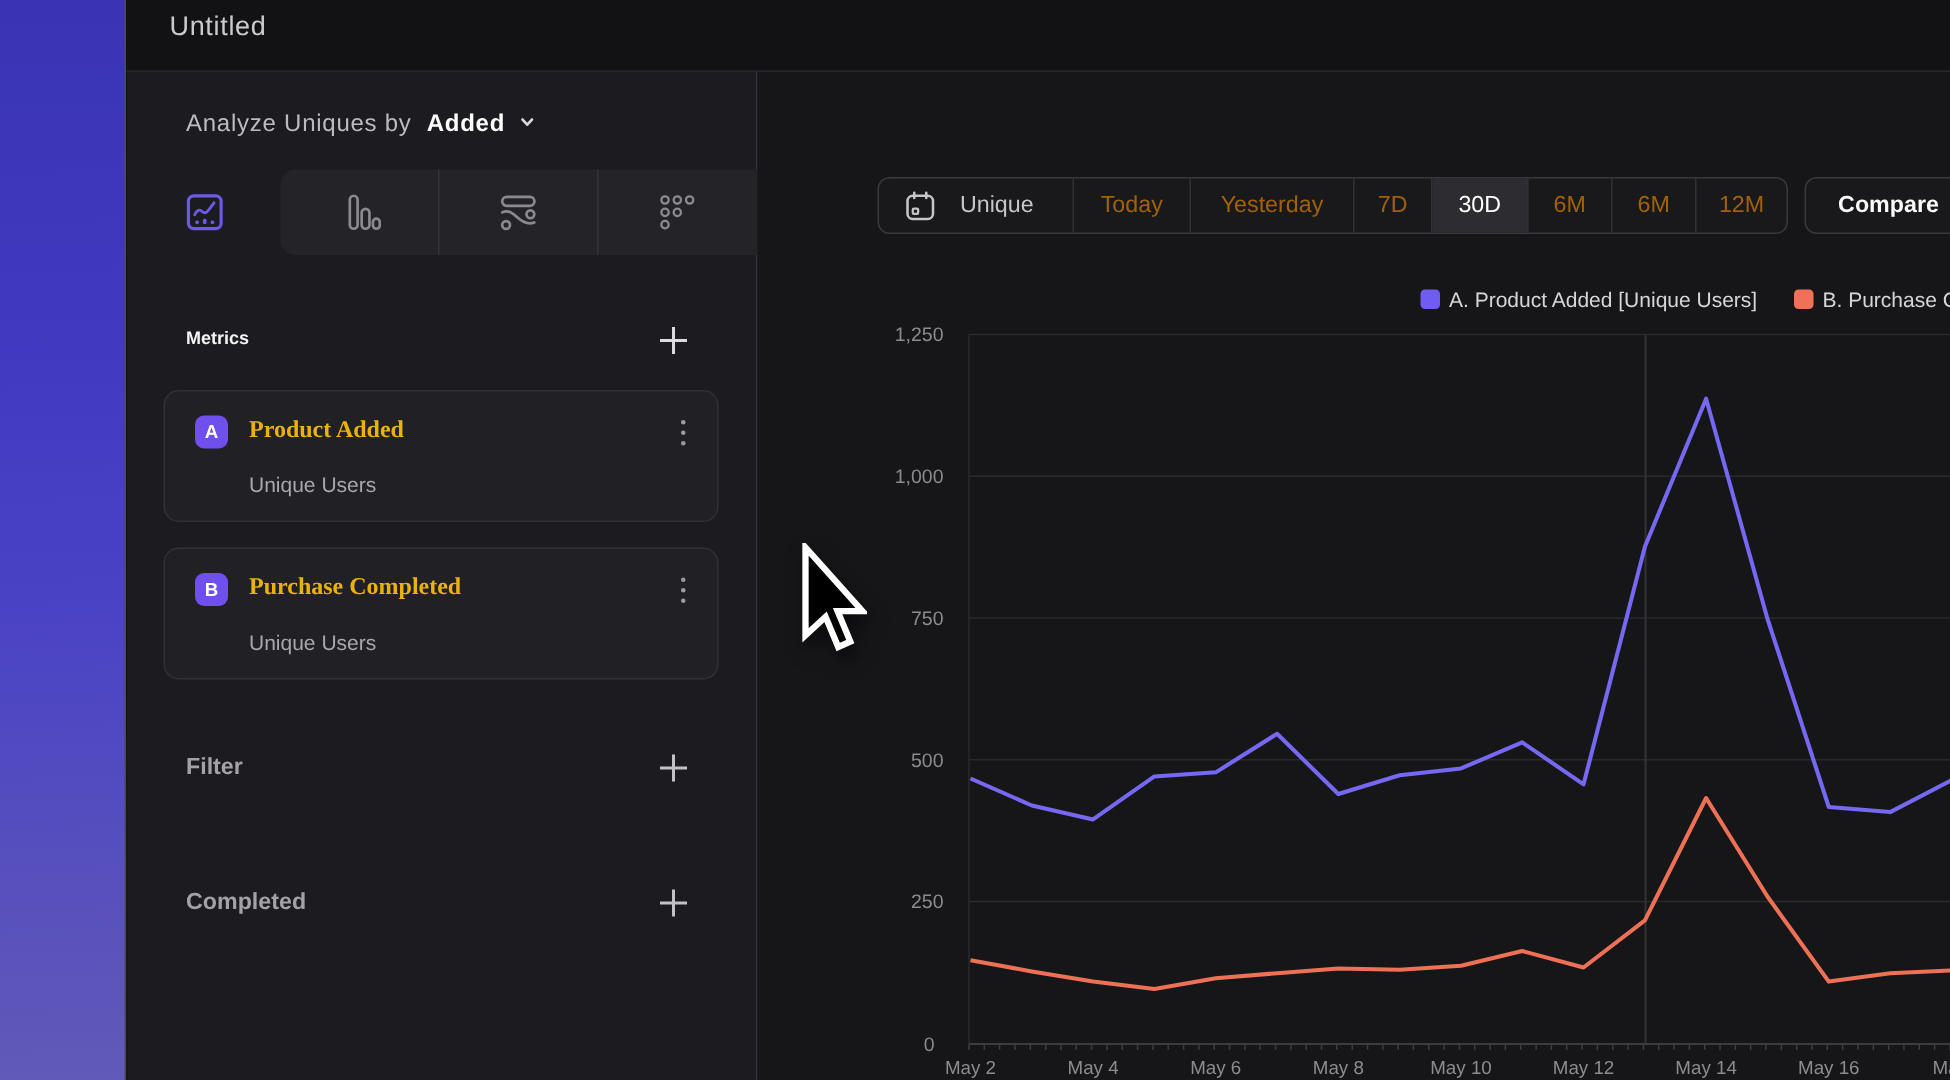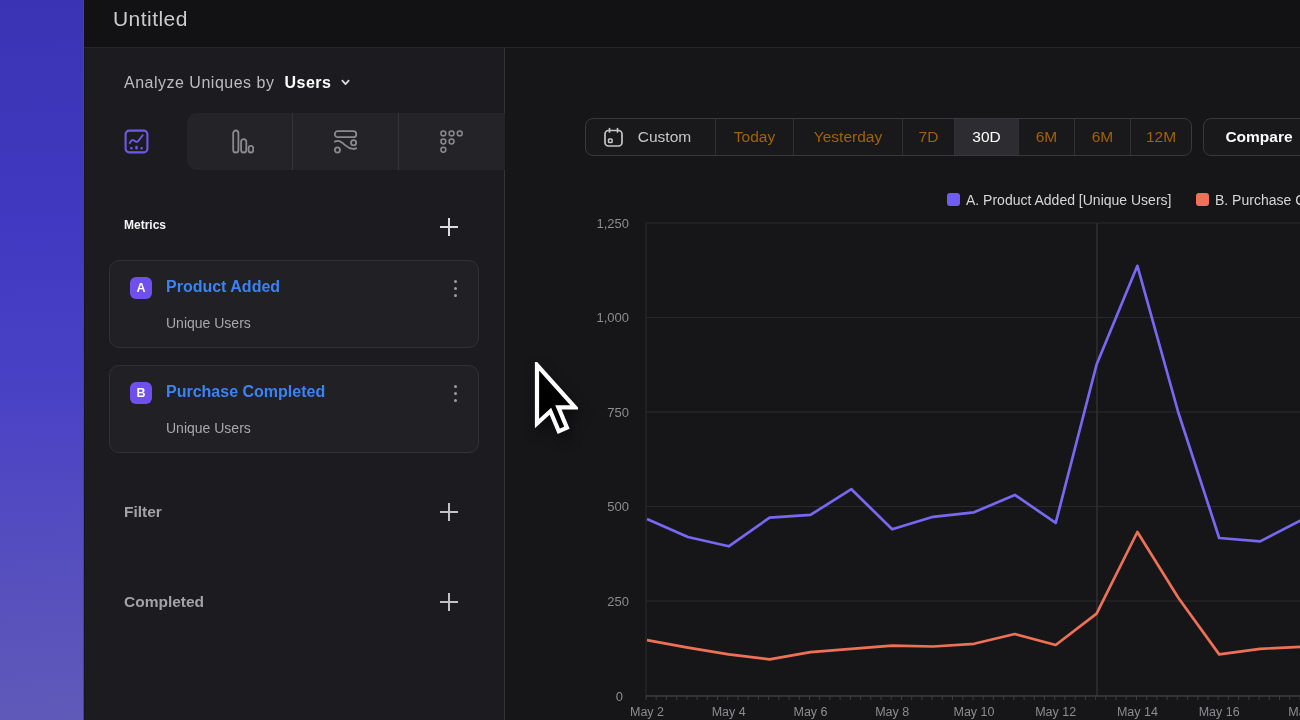--- a/index.html
+++ b/index.html
@@ -11,21 +11,21 @@
   
   #strip { left:0; top:0; width:84px; height:720px;
     background:linear-gradient(178deg,#3a34b4 0%, #4139c1 32%, #4a42c5 55%, #5952bc 85%, #605ab9 100%); }
   #stripedge { left:83px; top:0; width:1px; height:720px; background:#4c4c55; }
 
   
   #app { left:84px; top:0; width:1216px; height:720px; background:#17171a; }
 
   
   #topbar { left:84px; top:0; width:1216px; height:48px; background:#121215; border-bottom:1px solid #26262a; }
-  #topbar .title { position:absolute; left:29px; top:7px; font-size:21px; color:#cbcbce; letter-spacing:.45px; }
+  #topbar .title { position:absolute; left:29px; top:7px; font-size:18px; color:#cbcbce; letter-spacing:.45px; }
 
   
   #panel { left:85px; top:48px; width:420px; height:672px; background:#1c1c20; border-right:1px solid #333338; }
   .hdr { position:absolute; left:39px; top:26px; font-size:16px; color:#bcbcc0; letter-spacing:.5px; }
   .hdr b { color:#fdfdfe; font-weight:700; margin-left:10px; }
   .chev { display:inline-block; margin-left:10px; width:9px; height:9px; position:relative; top:-1px; }
 
   
   #tabgroup { position:absolute; left:102px; top:65px; width:318px; height:57px; background:#242428; border-radius:10px 0 0 10px; }
   .tabsep { position:absolute; top:0; width:1px; height:57px; background:#343438; }
@@ -37,21 +37,21 @@
   .plus { position:absolute; left:355px; width:18px; height:18px; }
   .plus:before, .plus:after { content:""; position:absolute; background:#dcdcdf; }
   .plus:before { left:8px; top:0; width:1.6px; height:18px; }
   .plus:after { left:0; top:8px; width:18px; height:1.6px; }
   .plusgray:before, .plusgray:after { background:#c2c2c6; }
 
   .card { position:absolute; left:24px; width:370px; height:88px; background:#202025;
     border:1px solid #303036; border-radius:10px; }
   .badge { position:absolute; left:20px; top:16px; width:22px; height:22px; border-radius:6px;
     background:#6f50ef; color:#fff; font-size:12.5px; font-weight:700; text-align:center; line-height:22px; }
-  .cardtitle { position:absolute; left:56px; top:17px; font-size:16px; font-weight:700; color:#3b82f6; }
+  .cardtitle { position:absolute; left:56px; top:17px; font-size:16px; font-weight:700; color:#eab308;font-family:Liberation Serif, serif; }
   .cardsub { position:absolute; left:56px; top:54px; font-size:14px; color:#a7a7ac; }
   .kebab { position:absolute; right:21px; top:19px; width:3px; height:17px; }
   .kebab i { position:absolute; left:0; width:3px; height:3px; border-radius:50%; background:#9b9ba0; }
 
   
   #chartzone { left:505px; top:48px; width:795px; height:672px; background:#161619; }
 
   
   #seg { position:absolute; left:80px; top:70px; height:38px; display:flex;
     border:1px solid #38383e; border-radius:8px; background:#19191c; }
@@ -65,21 +65,21 @@
   #cursor { left:534px; top:362px; width:44px; height:74px; filter:drop-shadow(3px 7px 6px rgba(0,0,0,0.5)); }
 </style>
 </head>
 <body>
 <div id="stage">
   <div class="abs" id="app"></div>
   <div class="abs" id="topbar">
       <div class="title">Untitled</div>
     </div>
   <div class="abs" id="panel">
-    <div class="hdr">Analyze Uniques by<b>Users</b><svg class="chev" viewBox="0 0 10 10">
+    <div class="hdr">Analyze Uniques by<b>Added</b><svg class="chev" viewBox="0 0 10 10">
           <path d="M1.5 3 L5 6.8 L8.5 3" stroke="#dadadd" stroke-width="2" fill="none" stroke-linecap="round" stroke-linejoin="round"></path>
         </svg></div>
 
     <div id="tabgroup">
       <div class="tabsep" style="left:105px"></div>
       <div class="tabsep" style="left:211px"></div>
     </div>
 
     <svg class="tabicon" style="left:39px; top:81px" width="25" height="25" viewBox="0 0 25 25">
       <rect x="1.6" y="1.6" width="21.8" height="21.8" rx="3.6" fill="none" stroke="#6c59ea" stroke-width="2.1"></rect>
@@ -141,21 +141,21 @@
   </div>
 
   <div class="abs" id="chartzone">
     <div id="seg">
       <div class="it" style="width:130px; color:#c6c6ca">
         <svg style="position:absolute;left:17px;top:8px" width="21" height="21" viewBox="0 0 21 21">
           <rect x="2" y="3.5" width="17" height="15.5" rx="3.5" fill="none" stroke="#c6c6ca" stroke-width="1.7"></rect>
           <path d="M6.5 1.5 V5 M14.5 1.5 V5" stroke="#c6c6ca" stroke-width="1.7" stroke-linecap="round"></path>
           <rect x="5.5" y="12" width="3.6" height="3.6" rx="0.8" fill="none" stroke="#c6c6ca" stroke-width="1.5"></rect>
         </svg>
-        <span style="margin-left:28px">Custom</span>
+        <span style="margin-left:28px">Unique</span>
       </div>
       <div class="it" style="width:78px">Today</div>
       <div class="it" style="width:109px">Yesterday</div>
       <div class="it" style="width:52px">7D</div>
       <div class="it sel" style="width:64px">30D</div>
       <div class="it" style="width:56px">6M</div>
       <div class="it" style="width:56px">6M</div>
       <div class="it" style="width:60px">12M</div>
     </div>
     <div id="compare">Compare</div>

